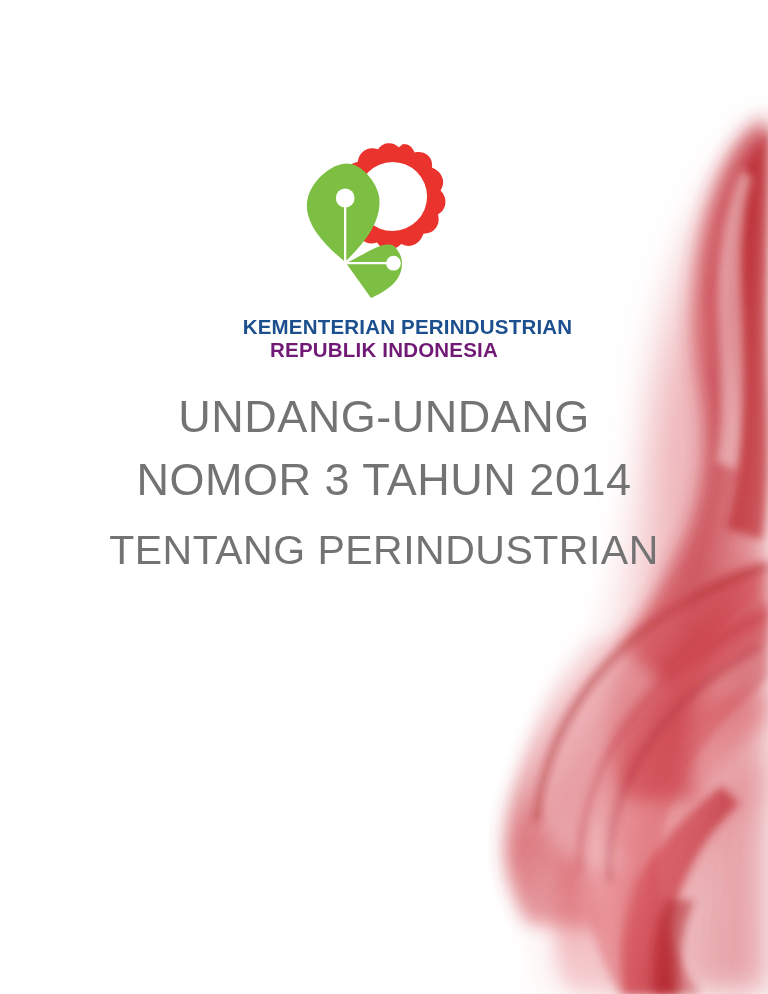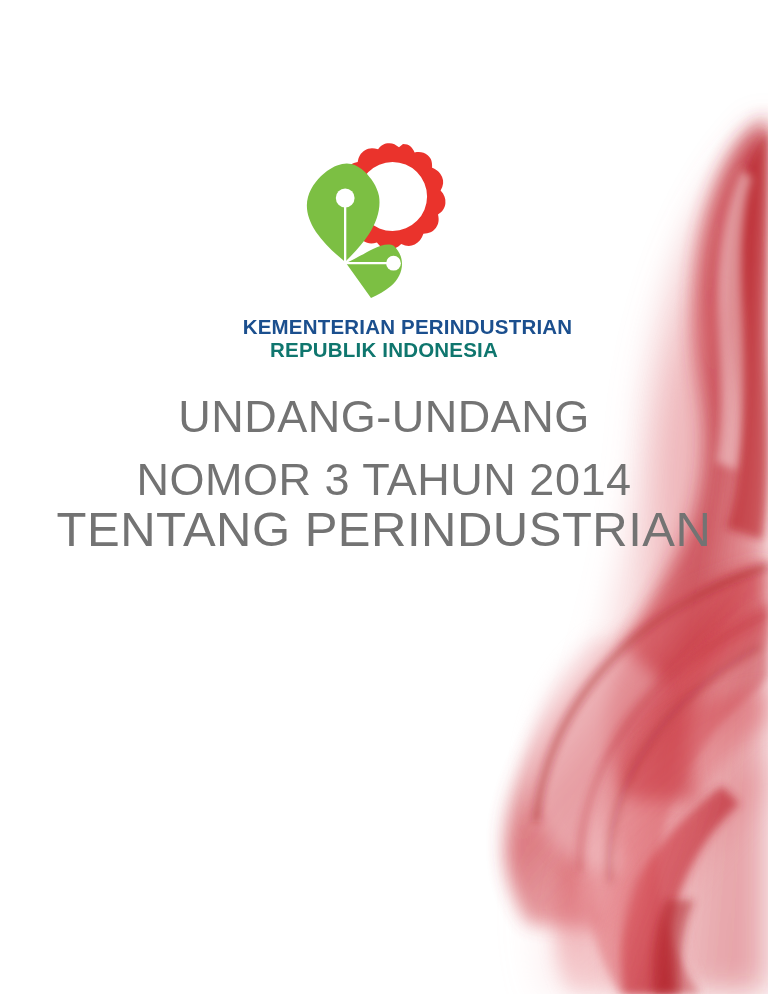--- a/index.html
+++ b/index.html
@@ -54,21 +54,21 @@
     line-height: 1.05;
     white-space: nowrap;
     padding-left: 47px;
   }
   #republic-name {
     margin: 1px 0 0 0;
     font-family: "Liberation Sans", sans-serif;
     font-weight: bold;
     font-size: 20.5px;
     letter-spacing: 0.2px;
-    color: #0f766e;
+    color: #701a75;
     line-height: 1.05;
     white-space: nowrap;
   }
 
   
   #title-block {
     position: absolute;
     left: 0;
     top: 394px;
     width: 768px;
@@ -85,23 +85,23 @@
     font-size: 45px;
     letter-spacing: 0.5px;
     margin: 0;
   }
   #title-line-2 {
     font-size: 45px;
     letter-spacing: 0.5px;
     margin: 18px 0 0 0;
   }
   #title-line-3 {
-    font-size: 49px;
+    font-size: 41px;
     letter-spacing: 0.5px;
-    margin: 3px 0 0 0;
+    margin: 28px 0 0 0;
   }
 </style>
 </head>
 <body>
 
 <div id="page">
 
   <svg id="smoke-art" viewBox="0 0 768 994" preserveAspectRatio="none" aria-hidden="true">
     <defs>
       <linearGradient id="gRibA" x1="0" y1="0" x2="1" y2="0.6">

